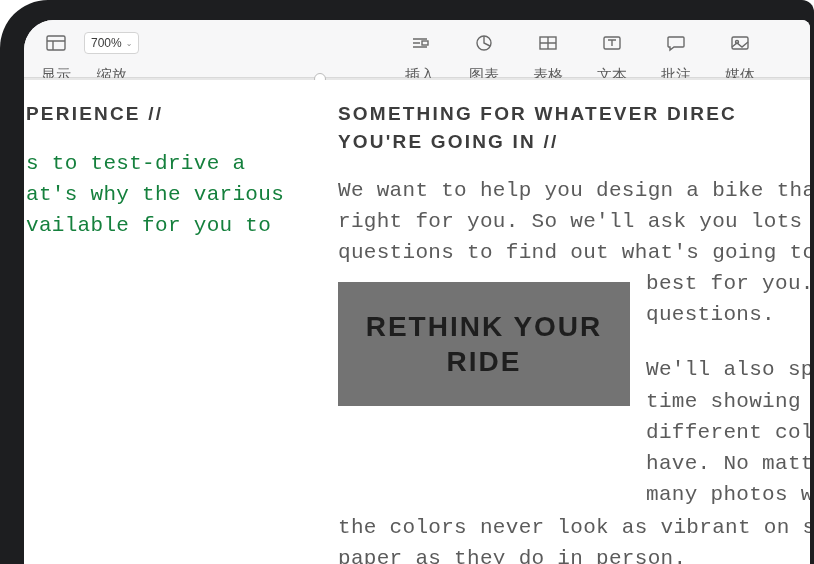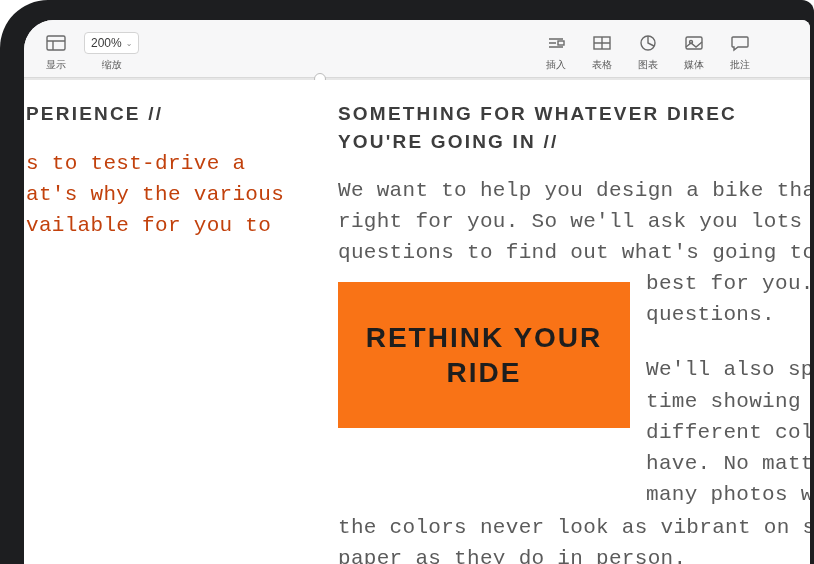--- a/index.html
+++ b/index.html
@@ -35,21 +35,21 @@
       padding: 10px 8px 0 10px;
       gap: 4px;
       position: relative;
     }
     .toolbar-group-left {
       display: flex;
       gap: 2px;
     }
     .toolbar-group-right {
       display: flex;
-      gap: 2px;
+      gap: 20px;
       margin-left: auto;
       margin-right: 40px;
     }
     .tb-item {
       display: flex;
       flex-direction: column;
       align-items: center;
       min-width: 44px;
       cursor: pointer;
       padding: 2px 4px;
@@ -57,23 +57,23 @@
     .tb-icon {
       width: 26px;
       height: 22px;
       display: flex;
       align-items: center;
       justify-content: center;
       color: #6a6a6a;
     }
     .tb-icon svg { stroke: #6a6a6a; stroke-width: 1.4; fill: none; }
     .tb-label {
-      font-size: 10px;
+      font-size: 15px;
       color: #5a5a5a;
-      margin-top: 4px;
+      margin-top: 12px;
       white-space: nowrap;
     }
     .zoom-select {
       display: flex;
       align-items: center;
       background: #fff;
       border: 1px solid #d4d4d4;
       border-radius: 4px;
       height: 22px;
       padding: 0 6px;
@@ -140,34 +140,34 @@
       letter-spacing: 2.2px;
       color: #3d3d3d;
       line-height: 1.45;
       margin-bottom: 20px;
       white-space: pre-line;
     }
     
     .body-text {
       font-family: "Menlo", "Courier New", monospace;
       font-size: 21px;
-      color: #c2410c;
+      color: #15803d;
       line-height: 1.48;
       white-space: pre-line;
       letter-spacing: 0.3px;
     }
     .para { margin-bottom: 26px; }
     
     .callout {
       position: absolute;
       left: 16px;
       top: 182px;
       width: 292px;
-      height: 146px;
-      background: #f97316;
+      height: 124px;
+      background: #737373;
       display: flex;
       align-items: center;
       justify-content: center;
       text-align: center;
       font-family: "Avenir Next", "Helvetica Neue", Arial, sans-serif;
       font-weight: 900;
       font-size: 28px;
       letter-spacing: 2px;
       color: #1e1e1e;
       line-height: 1.25;
@@ -202,21 +202,21 @@
                 <line x1="9" y1="8" x2="9" y2="17"></line>
                 <polyline points="10,21 14,21"></polyline>
               </svg>
           </div>
           <div class="tb-label">显示</div>
         </div>
 
         <div class="tb-item">
           <div class="tb-icon" style="width:auto;">
             <div class="zoom-select">
-              <span>200%</span>
+              <span>700%</span>
               <span class="caret">⌄</span>
             </div>
           </div>
           <div class="tb-label">缩放</div>
         </div>
 
       </div>
 
       <div class="toolbar-group-right">
         <div class="tb-item">
@@ -226,53 +226,63 @@
                 <line x1="5" y1="10" x2="12" y2="10"></line>
                 <line x1="5" y1="14" x2="19" y2="14"></line>
                 <rect x="14" y="8" width="6" height="4"></rect>
               </svg>
           </div>
           <div class="tb-label">插入</div>
         </div>
         <div class="tb-item">
           <div class="tb-icon">
             <svg viewBox="0 0 24 20" width="24" height="20">
+                <circle cx="12" cy="10" r="7"></circle>
+                <path d="M12 3 L12 10 L18 13"></path>
+              </svg>
+          </div>
+          <div class="tb-label">图表</div>
+        </div>
+        <div class="tb-item">
+          <div class="tb-icon">
+            <svg viewBox="0 0 24 20" width="24" height="20">
                 <rect x="4" y="4" width="16" height="12"></rect>
                 <line x1="4" y1="10" x2="20" y2="10"></line>
                 <line x1="12" y1="4" x2="12" y2="16"></line>
               </svg>
           </div>
           <div class="tb-label">表格</div>
         </div>
         <div class="tb-item">
           <div class="tb-icon">
             <svg viewBox="0 0 24 20" width="24" height="20">
-                <circle cx="12" cy="10" r="7"></circle>
-                <path d="M12 3 L12 10 L18 13"></path>
-              </svg>
-          </div>
-          <div class="tb-label">图表</div>
+                <rect x="4" y="4" width="16" height="12" rx="1.5"></rect>
+                <line x1="8" y1="7" x2="16" y2="7"></line>
+                <line x1="12" y1="7" x2="12" y2="13"></line>
+              </svg>
+          </div>
+          <div class="tb-label">文本</div>
+        </div>
+        <div class="tb-item">
+          <div class="tb-icon">
+            <svg viewBox="0 0 24 20" width="24" height="20">
+                <path d="M5 4 h14 a1 1 0 0 1 1 1 v8 a1 1 0 0 1 -1 1 h-9 l-4 3 v-3 h-1 a1 1 0 0 1 -1 -1 v-8 a1 1 0 0 1 1 -1 z"></path>
+              </svg>
+          </div>
+          <div class="tb-label">批注</div>
         </div>
         <div class="tb-item">
           <div class="tb-icon">
             <svg viewBox="0 0 24 20" width="24" height="20">
                 <rect x="4" y="4" width="16" height="12" rx="1.5"></rect>
                 <circle cx="9" cy="9" r="1.5"></circle>
                 <path d="M4 14 L9 10 L14 14 L20 9"></path>
               </svg>
           </div>
           <div class="tb-label">媒体</div>
-        </div>
-        <div class="tb-item">
-          <div class="tb-icon">
-            <svg viewBox="0 0 24 20" width="24" height="20">
-                <path d="M5 4 h14 a1 1 0 0 1 1 1 v8 a1 1 0 0 1 -1 1 h-9 l-4 3 v-3 h-1 a1 1 0 0 1 -1 -1 v-8 a1 1 0 0 1 1 -1 z"></path>
-              </svg>
-          </div>
-          <div class="tb-label">批注</div>
         </div>
       </div>
     </div>
 
     <div class="ruler">
       <div class="ruler-marker"></div>
     </div>
 
     <div class="doc">
       <div class="columns">

